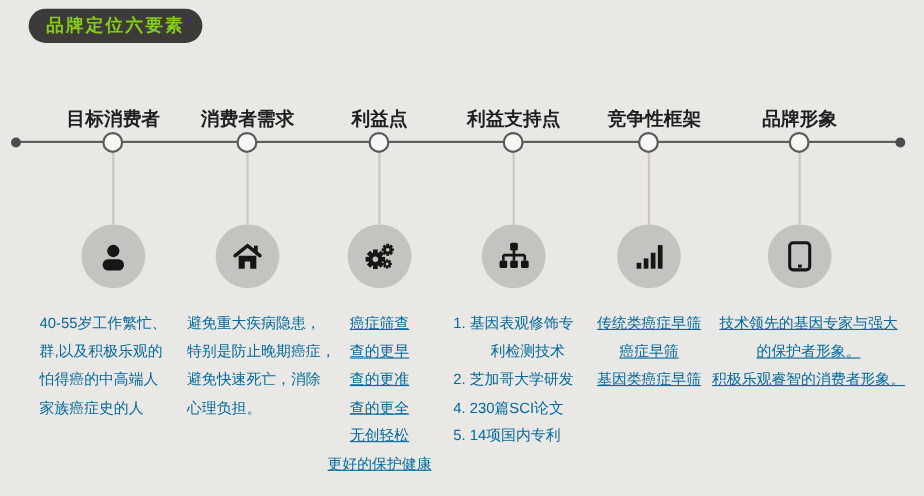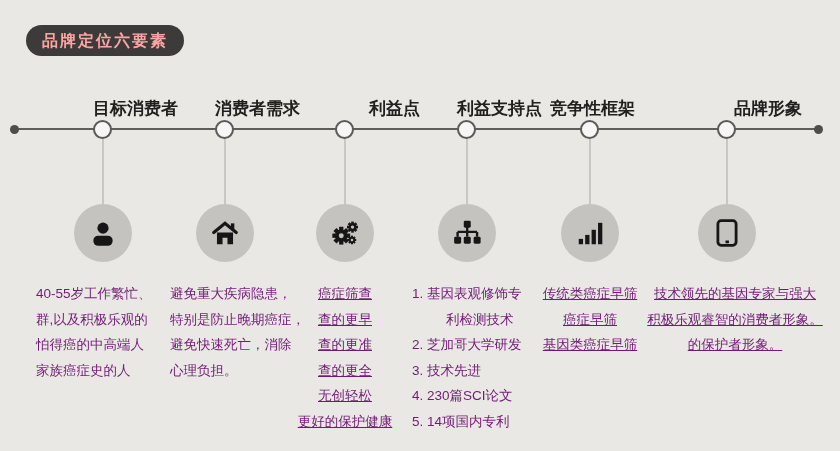--- a/index.html
+++ b/index.html
@@ -4,51 +4,51 @@
 <style>
   html,body{margin:0;padding:0;}
   body{
     width:840px;height:451px;overflow:hidden;
     background:#eae8e4;
     font-family:"Liberation Sans","DejaVu Sans",sans-serif;
     position:relative;
   }
   .stage{position:absolute;inset:0;}
   .badge{
-    position:absolute;left:26px;top:25px;height:31px;line-height:31px;
-    padding:0 16px;background:#3d3b39;color:#fca5a5;border-radius:17px;
+    position:absolute;left:26px;top:8px;height:31px;line-height:31px;
+    padding:0 16px;background:#3d3b39;color:#84cc16;border-radius:17px;
     font-size:16px;font-weight:bold;letter-spacing:2px;
   }
   .timeline{
     position:absolute;left:14px;top:128px;width:806px;height:2px;
     background:#5f5e5b;
   }
   .end-dot{
     position:absolute;width:9px;height:9px;border-radius:50%;
     background:#4e4d4b;top:125px;
   }
   .heading{
-    position:absolute;top:97px;width:150px;text-align:right;
+    position:absolute;top:97px;width:150px;text-align:center;
     font-size:17px;font-weight:bold;color:#21201e;
   }
   .node{
     position:absolute;top:120px;width:15px;height:15px;border-radius:50%;
     background:#f7f6f4;border:2px solid #5b5a58;
   }
   .vline{
     position:absolute;top:139px;width:2px;height:65px;background:#c9c7c4;
   }
   .icon-circle{
     position:absolute;top:204px;width:58px;height:58px;border-radius:50%;
     background:#c5c3c0;display:flex;align-items:center;justify-content:center;
   }
   .icon-circle svg{display:block;}
   .body{
     position:absolute;top:281px;font-size:13.5px;line-height:25.6px;
-    color:#701a75;
+    color:#0369a1;
   }
   .body.center{text-align:center;text-decoration:underline;}
   .body.left{text-align:left;}
   .body .cont{margin-left:34px;}
 </style>
 </head>
 <body>
 
 <div class="stage">
 
@@ -146,26 +146,25 @@
       <rect x="11" y="2.5" width="6.5" height="6.5" rx="1.3" fill="#161616"></rect>
       <rect x="2" y="17.5" width="6.5" height="6.5" rx="1.3" fill="#161616"></rect>
       <rect x="11" y="17.5" width="6.5" height="6.5" rx="1.3" fill="#161616"></rect>
       <rect x="20.2" y="17.5" width="6.5" height="6.5" rx="1.3" fill="#161616"></rect>
     </svg>
   </div>
   <div class="body left" style="left:412px;width:126px">
     <div>1. 基因表观修饰专</div>
     <div class="cont">利检测技术</div>
     <div>2. 芝加哥大学研发</div>
-    <div>3. 技术先进</div>
     <div>4. 230篇SCI论文</div>
     <div>5. 14项国内专利</div>
   </div>
 
-  <div class="heading" style="left:485px">竞争性框架</div>
+  <div class="heading" style="left:520px">竞争性框架</div>
   <div class="node" style="left:580px"></div>
   <div class="vline" style="left:589px"></div>
   <div class="icon-circle" style="left:561px">
     <svg width="30" height="30" viewBox="0 0 28 28">
       <rect x="3.5" y="19.5" width="4" height="5" fill="#161616"></rect>
       <rect x="9.5" y="15.8" width="4" height="8.7" fill="#161616"></rect>
       <rect x="15.5" y="11" width="4" height="13.5" fill="#161616"></rect>
       <rect x="21.5" y="4.5" width="4" height="20" fill="#161616"></rect>
     </svg>
   </div>
@@ -179,17 +178,17 @@
   <div class="node" style="left:717px"></div>
   <div class="vline" style="left:726px"></div>
   <div class="icon-circle" style="left:698px">
     <svg width="30" height="30" viewBox="0 0 28 28">
       <rect x="5.5" y="2.5" width="17" height="23" rx="3" fill="none" stroke="#161616" stroke-width="2.6"></rect>
       <rect x="12.6" y="21" width="3.2" height="2.6" fill="#161616"></rect>
     </svg>
   </div>
   <div class="body center" style="left:641px;width:188px">
     <div>技术领先的基因专家与强大</div>
+    <div>的保护者形象。</div>
     <div>积极乐观睿智的消费者形象。</div>
-    <div>的保护者形象。</div>
   </div>
 
 </div>
 
 </body></html>

